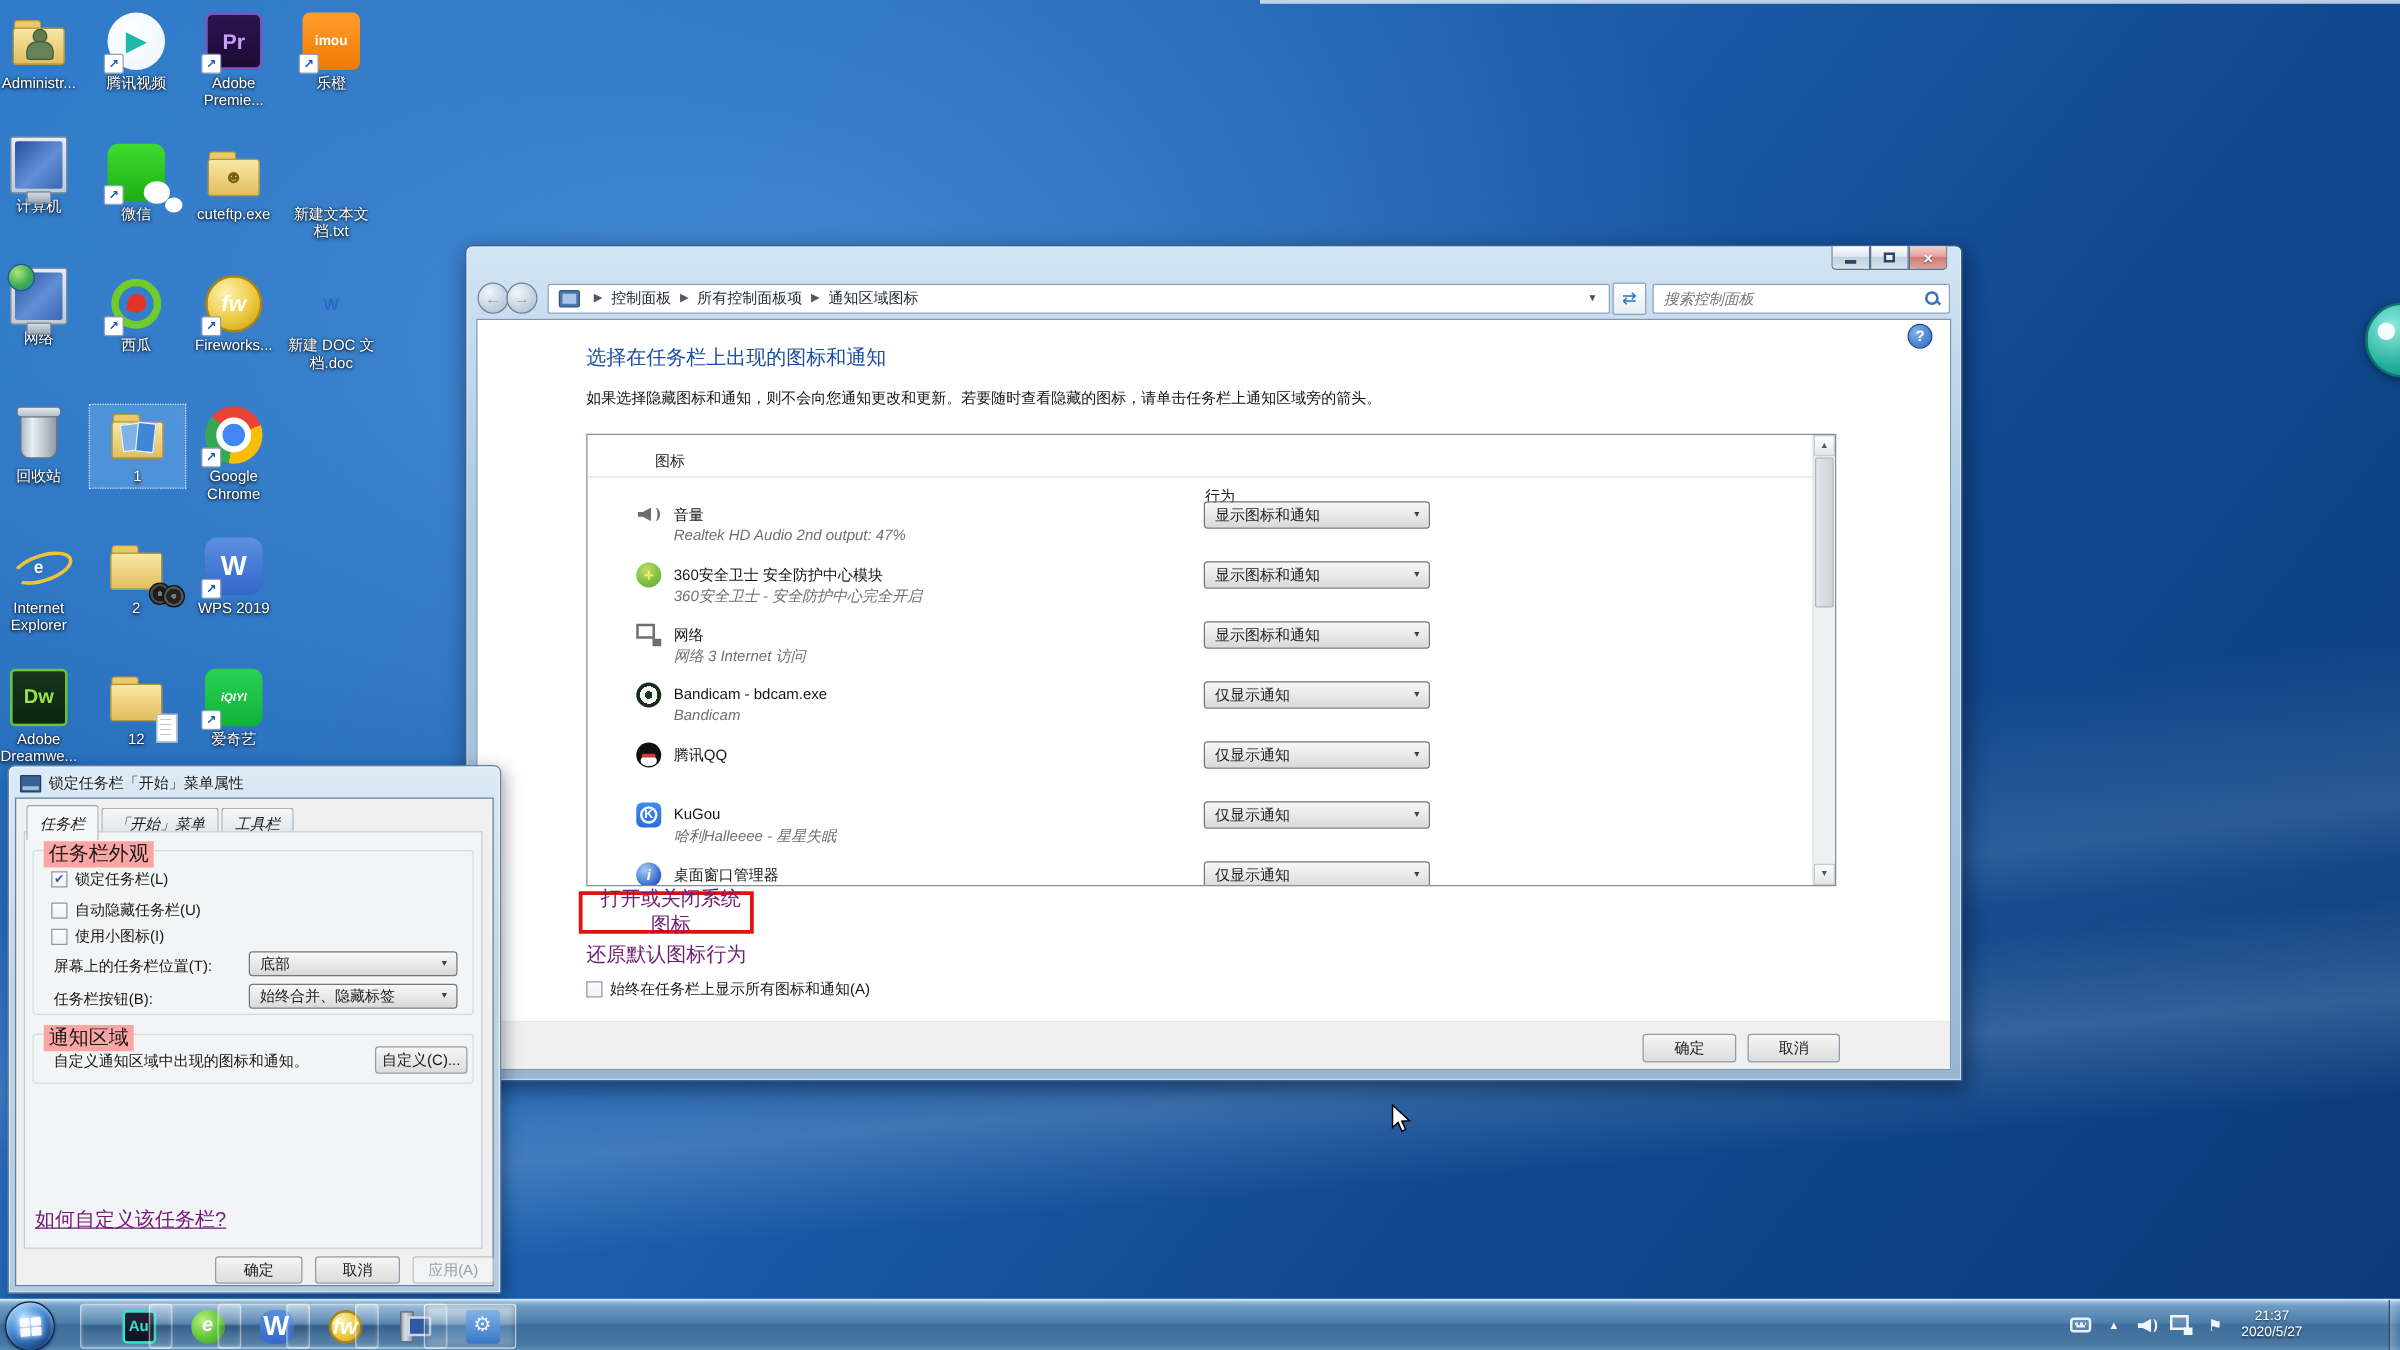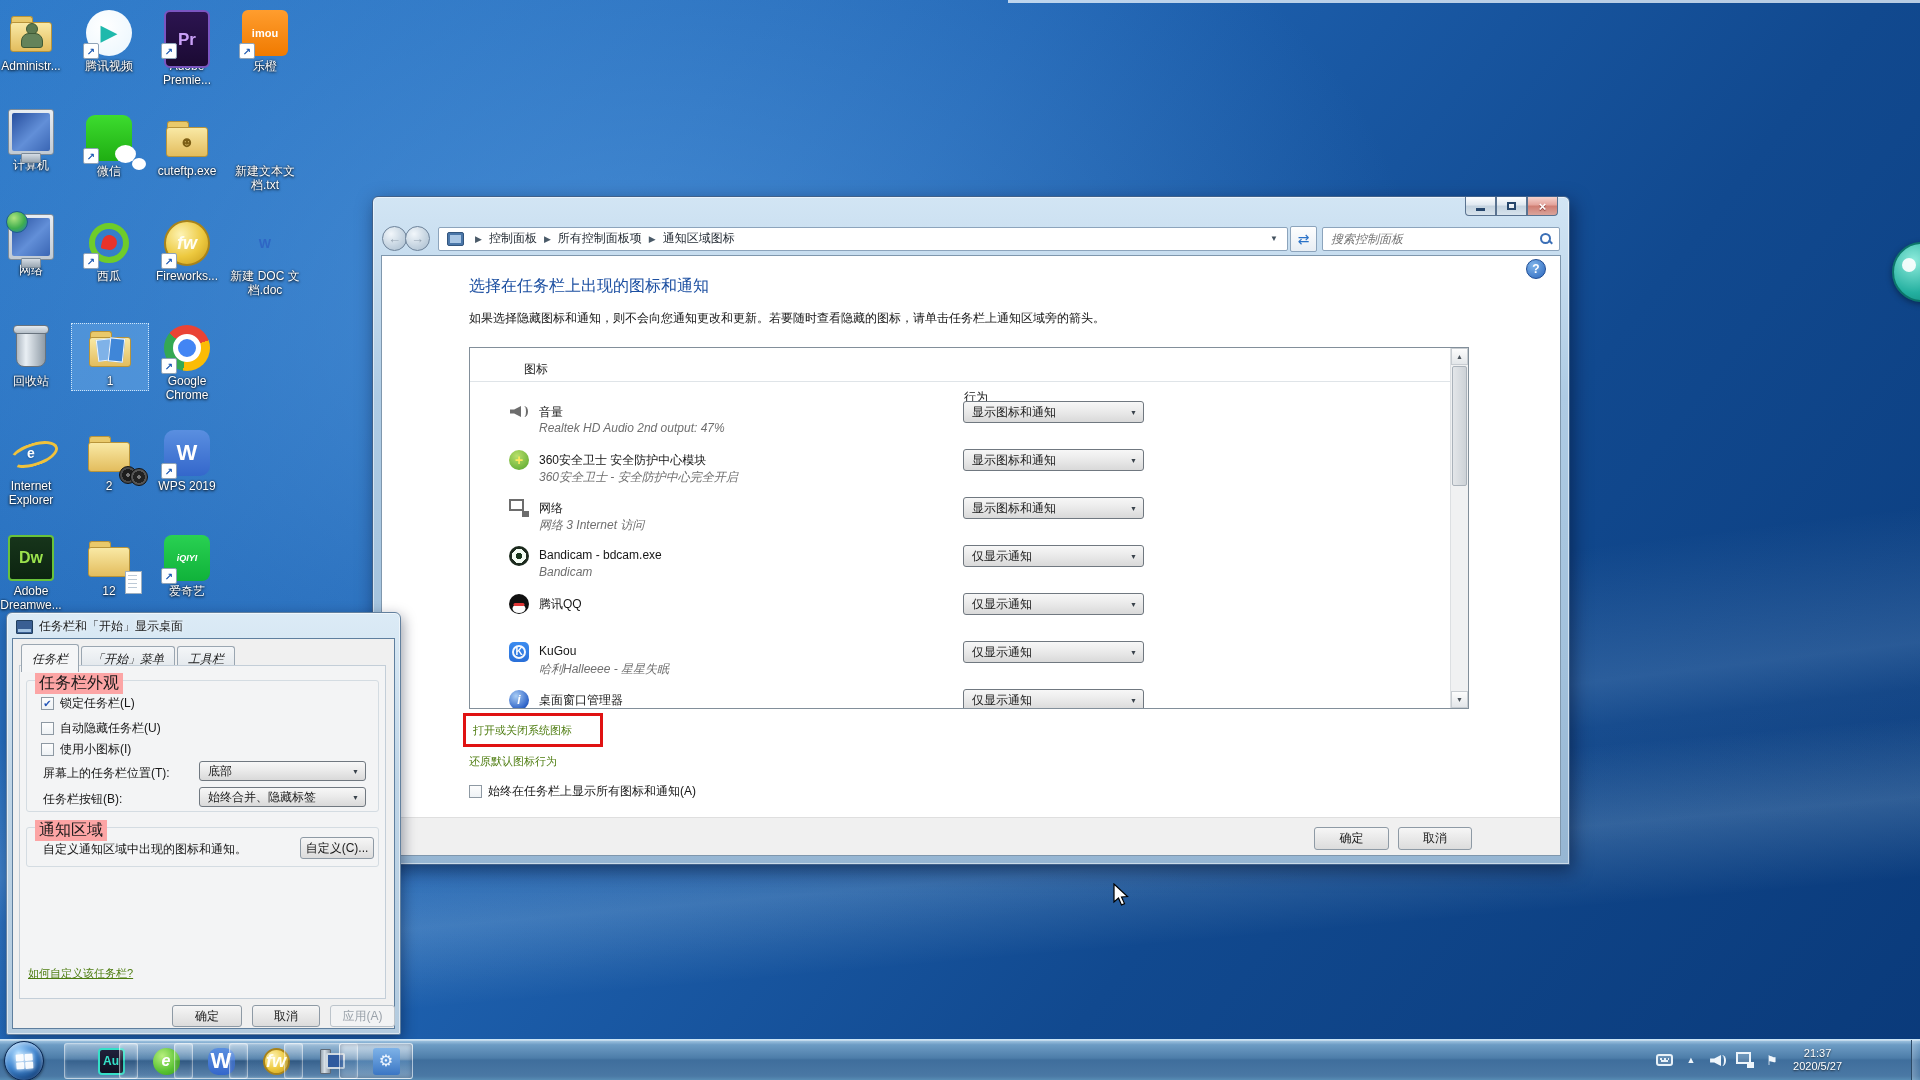--- a/index.html
+++ b/index.html
@@ -78,21 +78,21 @@
   .shape-pctower::before{content:"";position:absolute;left:2px;top:1px;width:9px;height:23px;background:linear-gradient(90deg,#9aa7b2,#d8e0e7 40%,#8793a0);border:1px solid #5f6a76;border-radius:1px;}
   .shape-pctower::after{content:"";position:absolute;right:0;top:5px;width:15px;height:12px;background:#2f5a9e;border:2px solid #cfd8e0;border-radius:2px;}
   .ring-deco{position:absolute;inset:3px;border:2px solid rgba(255,255,255,.95);border-radius:50%;z-index:2;}
   
   .btn{display:inline-flex;align-items:center;justify-content:center;font-size:12px;color:#1a1a1a;background:linear-gradient(#f6f6f6,#eaeaea 45%,#dcdcdc);border:1px solid #8e9aa5;border-radius:3px;box-sizing:border-box;cursor:default;}
   .btn.disabled{color:#9aa2aa;background:#f2f3f4;border-color:#bcc4cb;}
   .cb{width:13px;height:13px;border:1px solid #8e99a3;background:linear-gradient(#fdfdfd,#eef2f5);display:inline-flex;align-items:center;justify-content:center;box-sizing:border-box;flex:none;}
   .cb.checked::after{content:"\2714";font-size:10px;color:#2456b8;margin-top:-1px;}
   .cb.disabled{background:#eef0f1;border-color:#b7bec4;}
   .cb.disabled::after{color:#9aa4ad;}
-  .link{color:#4d7c0f;font-size:11px;cursor:pointer;}
+  .link{color:#701a75;font-size:16px;cursor:pointer;text-align:center;}
   .dd{position:relative;background:linear-gradient(#f7f7f7,#ebebeb 45%,#d9d9d9);border:1px solid #707880;border-radius:3px;display:flex;align-items:center;font-size:12px;color:#1a1a1a;padding:0 20px 0 8px;box-sizing:border-box;}
   .dd::after{content:"\25BC";position:absolute;right:6px;top:50%;transform:translateY(-50%);font-size:7px;color:#39424b;}
   
   .cpwin{position:absolute;left:372px;top:196px;width:1196px;height:667px;border-radius:6px 6px 0 0;
     background:linear-gradient(#d2e5f4,#aecbe4 30%,#a2c1dc 70%,#96b6d3);
     border:1px solid #40618a;box-shadow:inset 0 0 0 1px rgba(255,255,255,.5), 3px 6px 18px rgba(0,10,35,.5);}
   .capbtns{position:absolute;top:0;right:11px;display:flex;}
   .capbtn{width:31px;height:19px;border:1px solid #5a7390;border-top:none;background:linear-gradient(#fdfeff,#dfe8f0 45%,#c3d2df 50%,#d7e3ec);display:flex;align-items:center;justify-content:center;box-sizing:border-box;}
   .capbtn:first-child{border-radius:0 0 0 4px;}
   .capbtn:last-child{border-radius:0 0 4px 0;background:linear-gradient(#f6d3cd,#e3a29a 45%,#cf7d72 50%,#daa49b);}
@@ -205,21 +205,21 @@
         <div class="iwrap">
           <div class="ibox shape-circle" style="width: 46px; height: 46px; background: radial-gradient(circle at 40% 35%, rgb(255, 255, 255), rgb(233, 245, 253));">
             <span class="g" style="font-size: 22px; color: rgb(31, 185, 172);">▶</span>
           </div>
           <div class="sc"></div>
         </div>
         <div class="lbl">腾讯视频</div>
       </div>
       <div class="dicon" style="left: 149px; top: 8px;">
         <div class="iwrap">
-          <div class="ibox shape-square" style="width: 46px; height: 58px; background: linear-gradient(rgb(44, 20, 80), rgb(27, 10, 51)); border: 2px solid rgb(122, 85, 192); justify-content: center;">
+          <div class="ibox shape-square" style="width: 46px; height: 46px; background: linear-gradient(rgb(44, 20, 80), rgb(27, 10, 51)); border: 2px solid rgb(122, 85, 192); justify-content: center;">
             <span class="g" style="font-size: 17px; color: rgb(201, 160, 247);">Pr</span>
           </div>
           <div class="sc"></div>
         </div>
         <div class="lbl">Adobe
 Premie...</div>
       </div>
       <div class="dicon" style="left: 227px; top: 8px;">
         <div class="iwrap">
           <div class="ibox shape-square" style="width: 46px; height: 46px; background: linear-gradient(rgb(255, 157, 46), rgb(240, 122, 0));">
@@ -503,21 +503,21 @@
       <div class="btmsep"></div>
       <div class="btmstrip"></div>
       <div class="btn okbtn">确定</div>
       <div class="btn cancelbtn">取消</div>
     </div>
   </div>
 
   <div class="tbdlg">
     <div class="dlgtitle">
       <span class="dlgico"></span>
-      <span>任务栏和「开始」显示桌面</span>
+      <span>锁定任务栏「开始」菜单属性</span>
     </div>
     <div class="dlgclient">
       <div class="tabs" id="dlgtabs">
           <div class="tab active">任务栏</div>
           <div class="tab">「开始」菜单</div>
           <div class="tab">工具栏</div>
         </div>
       <div class="tabpage">
         <div class="group" style="top:14px;height:130px;">
           <span class="grouplabel">任务栏外观</span>

